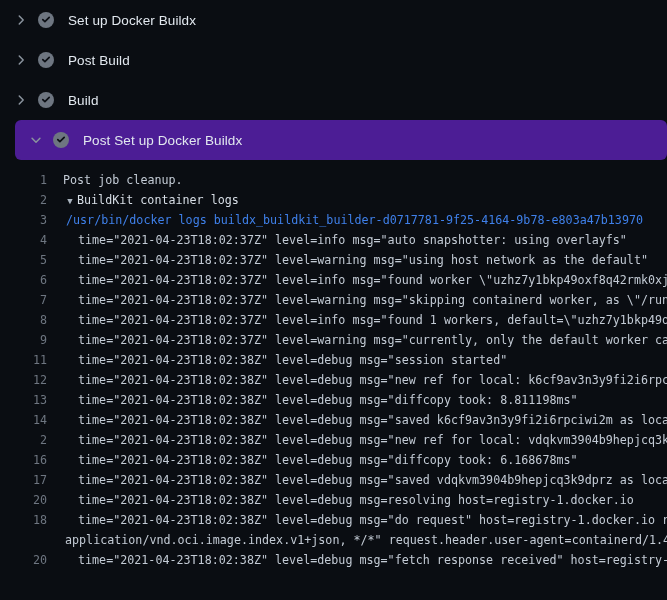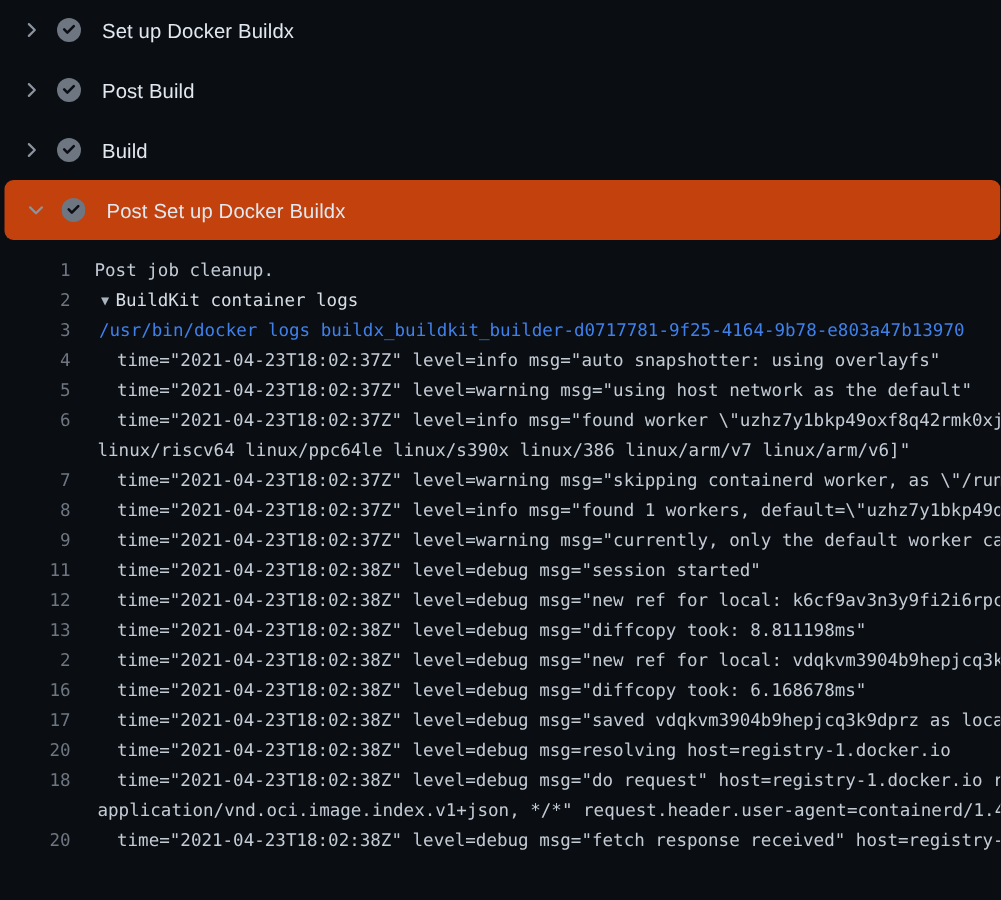--- a/index.html
+++ b/index.html
@@ -6,22 +6,22 @@
   html,body { width:667px; height:600px; overflow:hidden; }
   body { background:#0a0d12; font-family:"Liberation Sans", sans-serif; }
   #app { position:relative; width:667px; height:600px; overflow:hidden; }
 
   
   .section-row {
     height:40px; display:flex; align-items:center;
     padding-left:10px; cursor:pointer;
   }
   .section-row.expanded {
-    background:#c2410c; border-radius:6px;
-    margin-left:3px; height:40px;
+    background:#4c1d95; border-radius:6px;
+    margin-left:15px; height:40px;
   }
   .chev { width:22px; height:16px; display:flex; align-items:center; justify-content:center; flex:0 0 22px; }
   .check-wrap { width:16px; height:16px; margin-left:6px; flex:0 0 16px; }
   .section-label {
     margin-left:14px; color:#e2e8ef; font-size:13.5px; letter-spacing:.1px;
   }
 
   
   #log { margin-top:10px; }
   .log-row {
@@ -96,27 +96,27 @@
         <span class="section-label">Post Set up Docker Buildx</span>
       </div>
     </div>
   <div id="log">
       <div class="log-row kind-plain"><span class="log-num">1</span><span class="log-text">Post job cleanup.</span></div>
       <div class="log-row kind-group"><span class="log-num">2</span><span class="log-text"><span class="group-marker">▼</span><span>BuildKit container logs</span></span></div>
       <div class="log-row kind-command"><span class="log-num">3</span><span class="log-text">/usr/bin/docker logs buildx_buildkit_builder-d0717781-9f25-4164-9b78-e803a47b13970</span></div>
       <div class="log-row kind-log"><span class="log-num">4</span><span class="log-text">time="2021-04-23T18:02:37Z" level=info msg="auto snapshotter: using overlayfs"</span></div>
       <div class="log-row kind-log"><span class="log-num">5</span><span class="log-text">time="2021-04-23T18:02:37Z" level=warning msg="using host network as the default"</span></div>
       <div class="log-row kind-log"><span class="log-num">6</span><span class="log-text">time="2021-04-23T18:02:37Z" level=info msg="found worker \"uzhz7y1bkp49oxf8q42rmk0xj</span></div>
-      <div class="log-row kind-wrap"><span class="log-num"></span><span class="log-text">linux/riscv64 linux/ppc64le linux/s390x linux/386 linux/arm/v7 linux/arm/v6]"</span></div>
       <div class="log-row kind-log"><span class="log-num">7</span><span class="log-text">time="2021-04-23T18:02:37Z" level=warning msg="skipping containerd worker, as \"/run</span></div>
       <div class="log-row kind-log"><span class="log-num">8</span><span class="log-text">time="2021-04-23T18:02:37Z" level=info msg="found 1 workers, default=\"uzhz7y1bkp49o</span></div>
       <div class="log-row kind-log"><span class="log-num">9</span><span class="log-text">time="2021-04-23T18:02:37Z" level=warning msg="currently, only the default worker ca</span></div>
       <div class="log-row kind-log"><span class="log-num">11</span><span class="log-text">time="2021-04-23T18:02:38Z" level=debug msg="session started"</span></div>
       <div class="log-row kind-log"><span class="log-num">12</span><span class="log-text">time="2021-04-23T18:02:38Z" level=debug msg="new ref for local: k6cf9av3n3y9fi2i6rpc</span></div>
       <div class="log-row kind-log"><span class="log-num">13</span><span class="log-text">time="2021-04-23T18:02:38Z" level=debug msg="diffcopy took: 8.811198ms"</span></div>
+      <div class="log-row kind-log"><span class="log-num">14</span><span class="log-text">time="2021-04-23T18:02:38Z" level=debug msg="saved k6cf9av3n3y9fi2i6rpciwi2m as loca</span></div>
       <div class="log-row kind-log"><span class="log-num">2</span><span class="log-text">time="2021-04-23T18:02:38Z" level=debug msg="new ref for local: vdqkvm3904b9hepjcq3k</span></div>
       <div class="log-row kind-log"><span class="log-num">16</span><span class="log-text">time="2021-04-23T18:02:38Z" level=debug msg="diffcopy took: 6.168678ms"</span></div>
       <div class="log-row kind-log"><span class="log-num">17</span><span class="log-text">time="2021-04-23T18:02:38Z" level=debug msg="saved vdqkvm3904b9hepjcq3k9dprz as loca</span></div>
       <div class="log-row kind-log"><span class="log-num">20</span><span class="log-text">time="2021-04-23T18:02:38Z" level=debug msg=resolving host=registry-1.docker.io</span></div>
       <div class="log-row kind-log"><span class="log-num">18</span><span class="log-text">time="2021-04-23T18:02:38Z" level=debug msg="do request" host=registry-1.docker.io r</span></div>
       <div class="log-row kind-wrap"><span class="log-num"></span><span class="log-text">application/vnd.oci.image.index.v1+json, */*" request.header.user-agent=containerd/1.4</span></div>
       <div class="log-row kind-log"><span class="log-num">20</span><span class="log-text">time="2021-04-23T18:02:38Z" level=debug msg="fetch response received" host=registry-</span></div>
     </div>
 </div>
 

